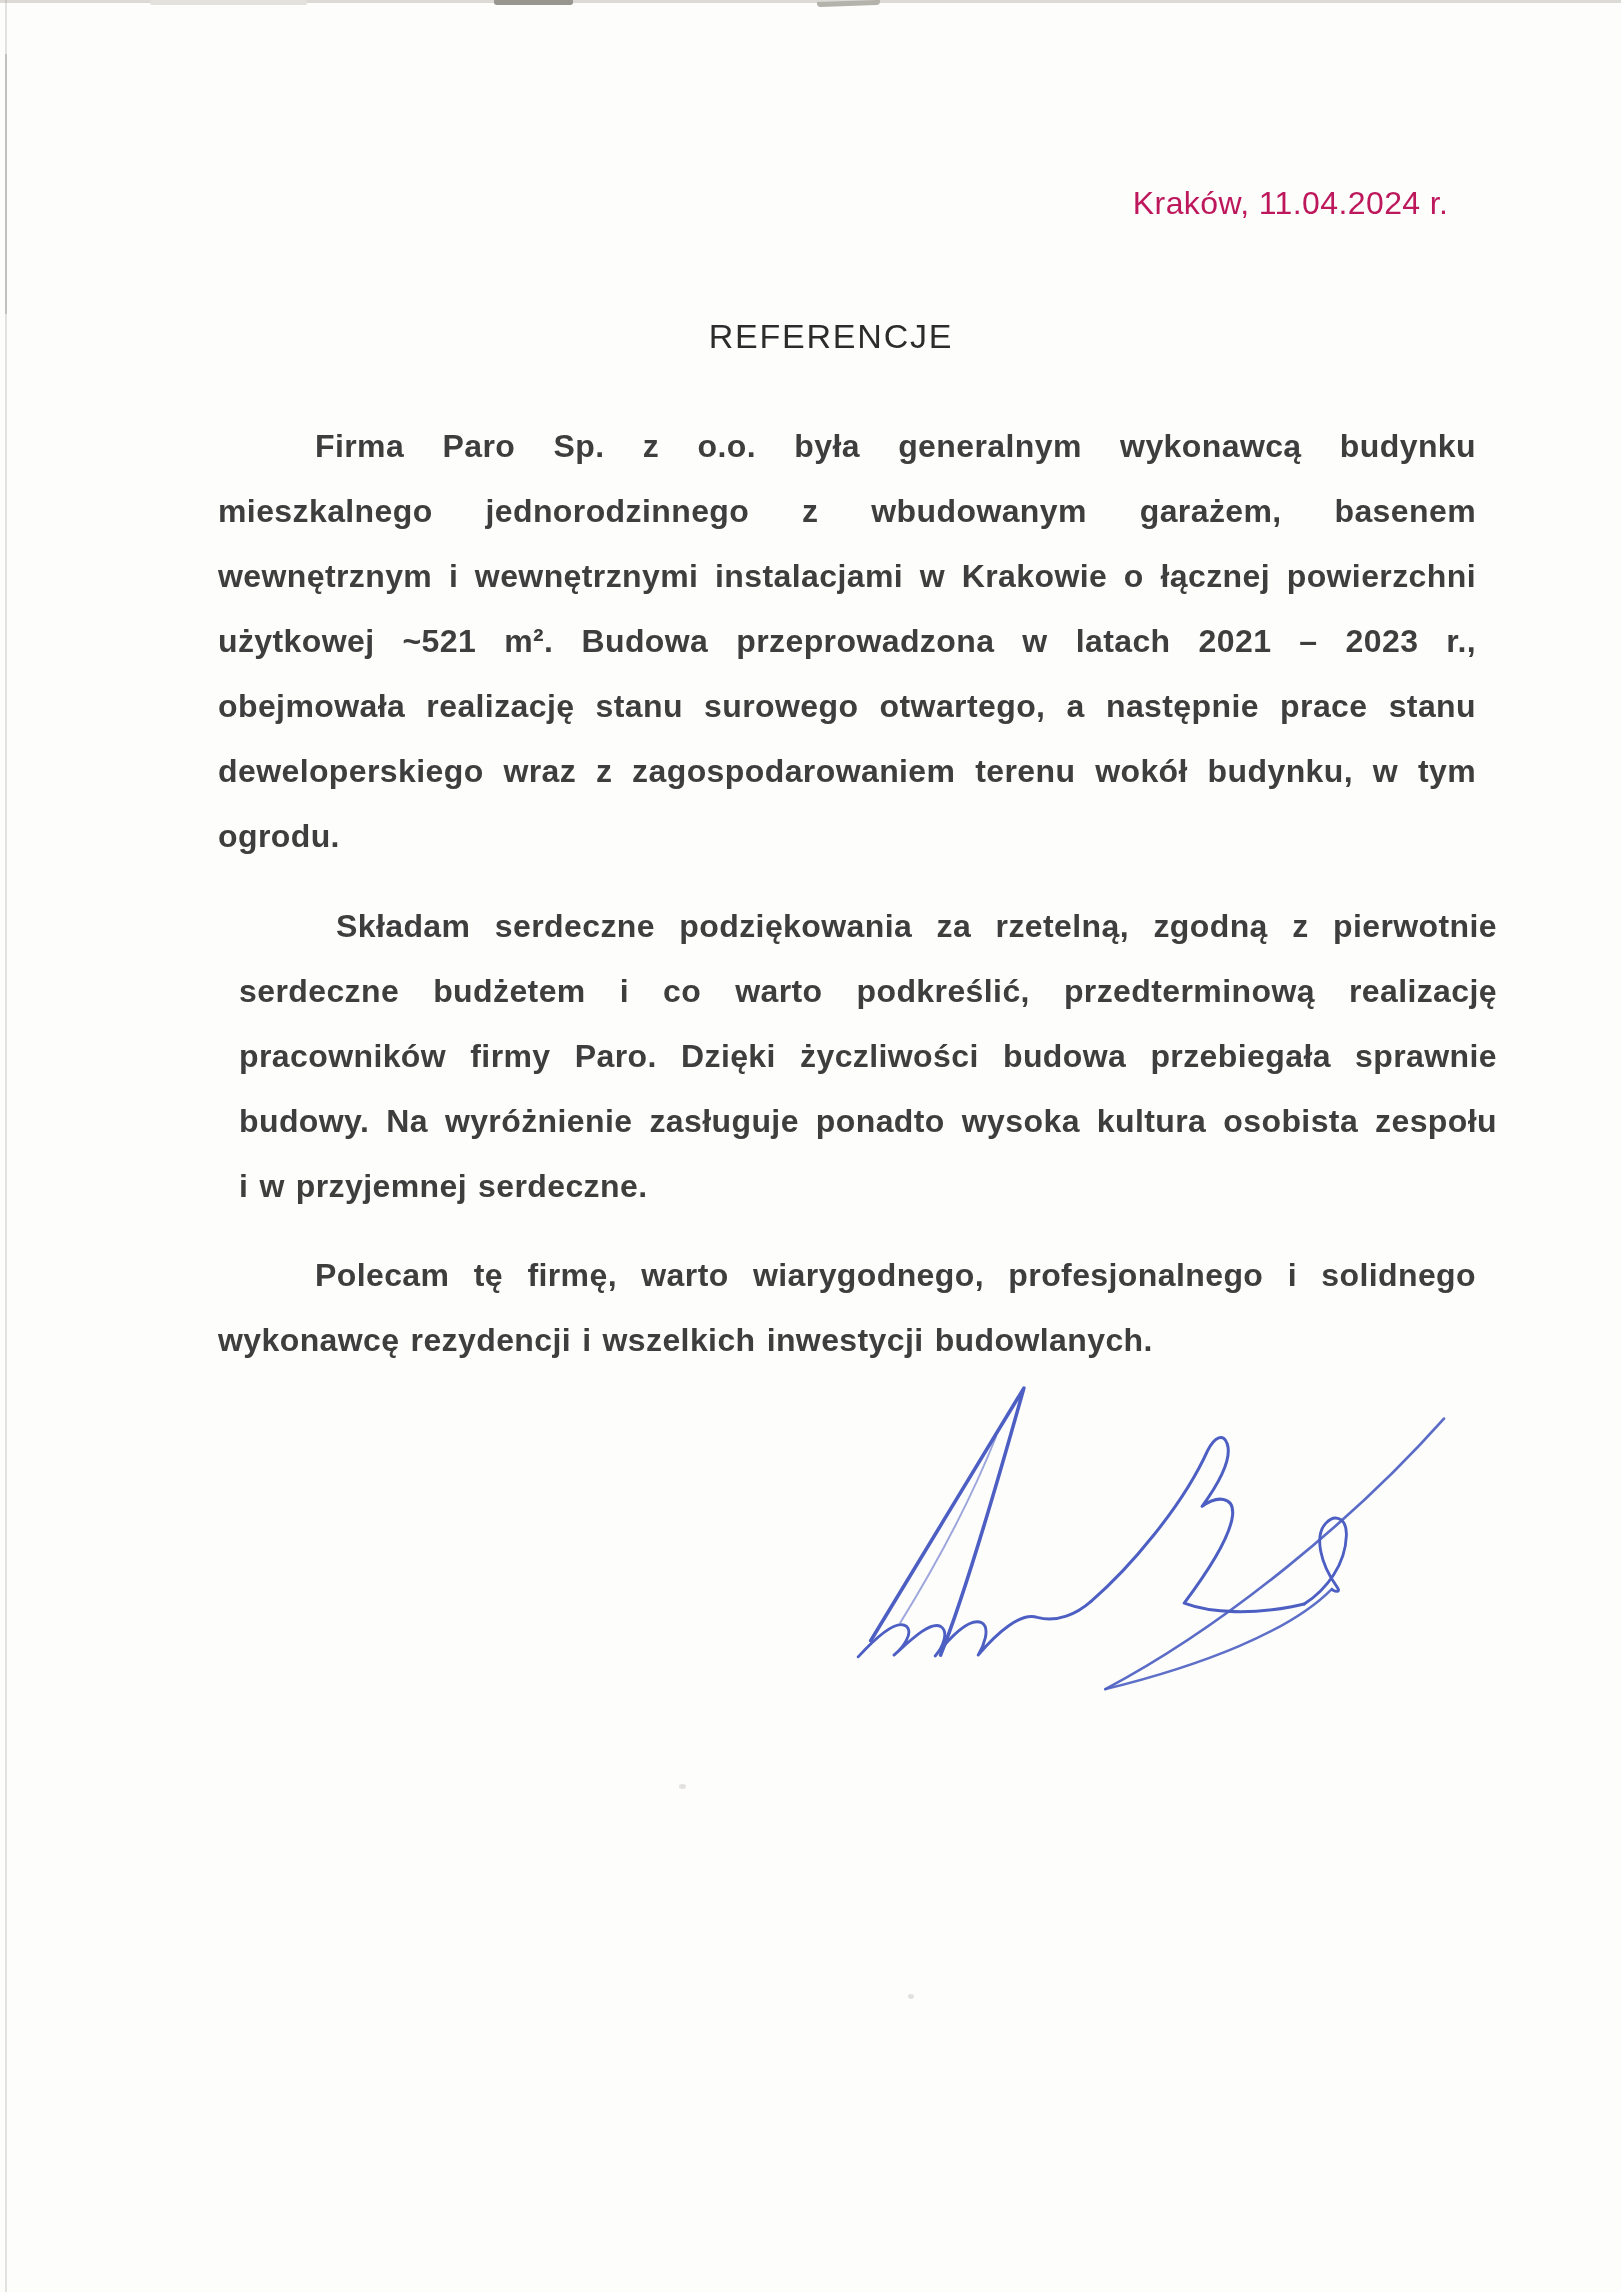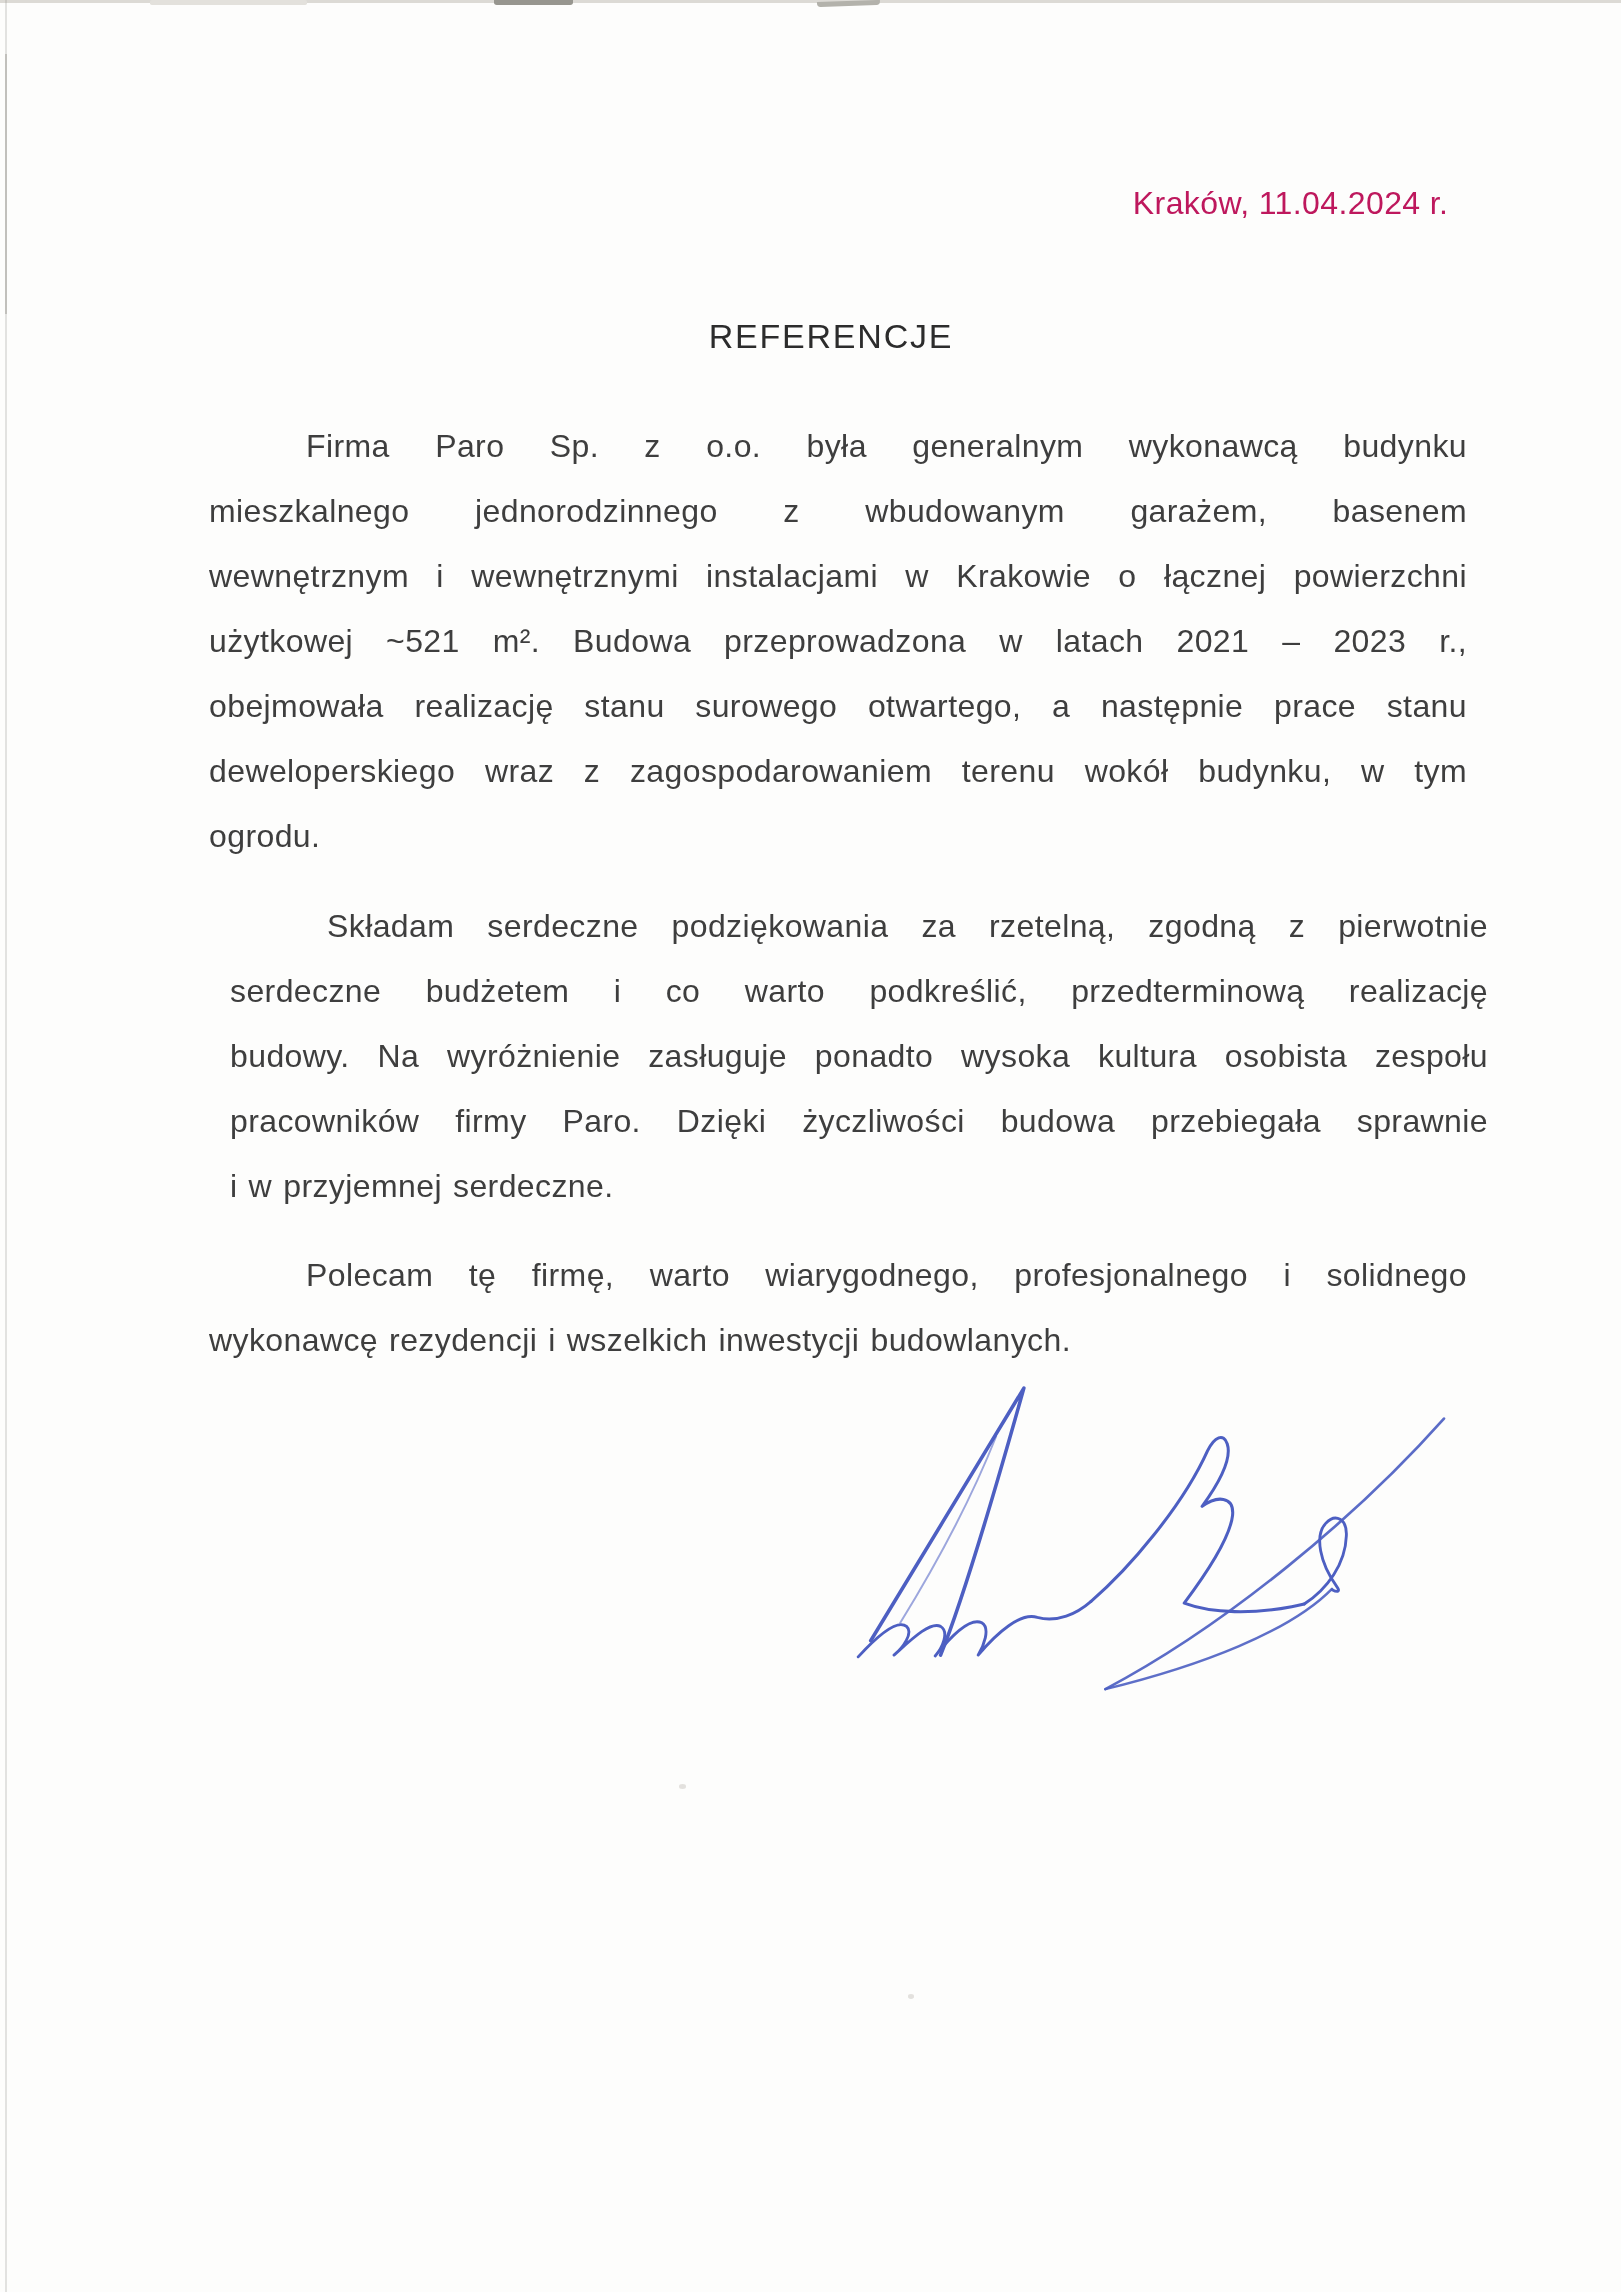--- a/index.html
+++ b/index.html
@@ -36,21 +36,21 @@
   .date{
     position:absolute;top:185px;left:0;width:100%;
     text-align:right;padding-right:11.6px;
     font-size:32px;letter-spacing:0.4px;color:#be185d;
   }
   .title{
     position:absolute;top:317px;left:0;width:100%;
     text-align:center;font-size:34px;font-weight:400;
     letter-spacing:1.8px;color:var(--title);
   }
-  .para{position:absolute;left:7px;width:100%;}
+  .para{position:absolute;left:16px;width:100%;font-weight:bold;}
   .para-1{top:414px;}
   .para-2{top:894px;margin-left:21px;}
   .para-3{top:1243px;}
   .line{
     height:65px;line-height:65px;
     font-size:32px;letter-spacing:0.4px;word-spacing:1.8px;
     text-align:justify;text-align-last:justify;
     white-space:normal;
   }
   .line.indent{padding-left:97px;}
@@ -90,22 +90,22 @@
       <div class="line">wewnętrznym i wewnętrznymi instalacjami w Krakowie o łącznej powierzchni</div>
       <div class="line">użytkowej ~521 m². Budowa przeprowadzona w latach 2021 – 2023 r.,</div>
       <div class="line">obejmowała realizację stanu surowego otwartego, a następnie prace stanu</div>
       <div class="line">deweloperskiego wraz z zagospodarowaniem terenu wokół budynku, w tym</div>
       <div class="line last">ogrodu.</div>
     </div>
 
     <div class="para para-2">
       <div class="line indent">Składam serdeczne podziękowania za rzetelną, zgodną z pierwotnie</div>
       <div class="line">serdeczne budżetem i co warto podkreślić, przedterminową realizację</div>
+      <div class="line">pracowników firmy Paro. Dzięki życzliwości budowa przebiegała sprawnie</div>
       <div class="line">budowy. Na wyróżnienie zasługuje ponadto wysoka kultura osobista zespołu</div>
-      <div class="line">pracowników firmy Paro. Dzięki życzliwości budowa przebiegała sprawnie</div>
       <div class="line last">i w przyjemnej serdeczne.</div>
     </div>
 
     <div class="para para-3">
       <div class="line indent">Polecam tę firmę, warto wiarygodnego, profesjonalnego i solidnego</div>
       <div class="line last">wykonawcę rezydencji i wszelkich inwestycji budowlanych.</div>
     </div>
 
     <div class="signature">
       <svg viewBox="0 0 700 395">

